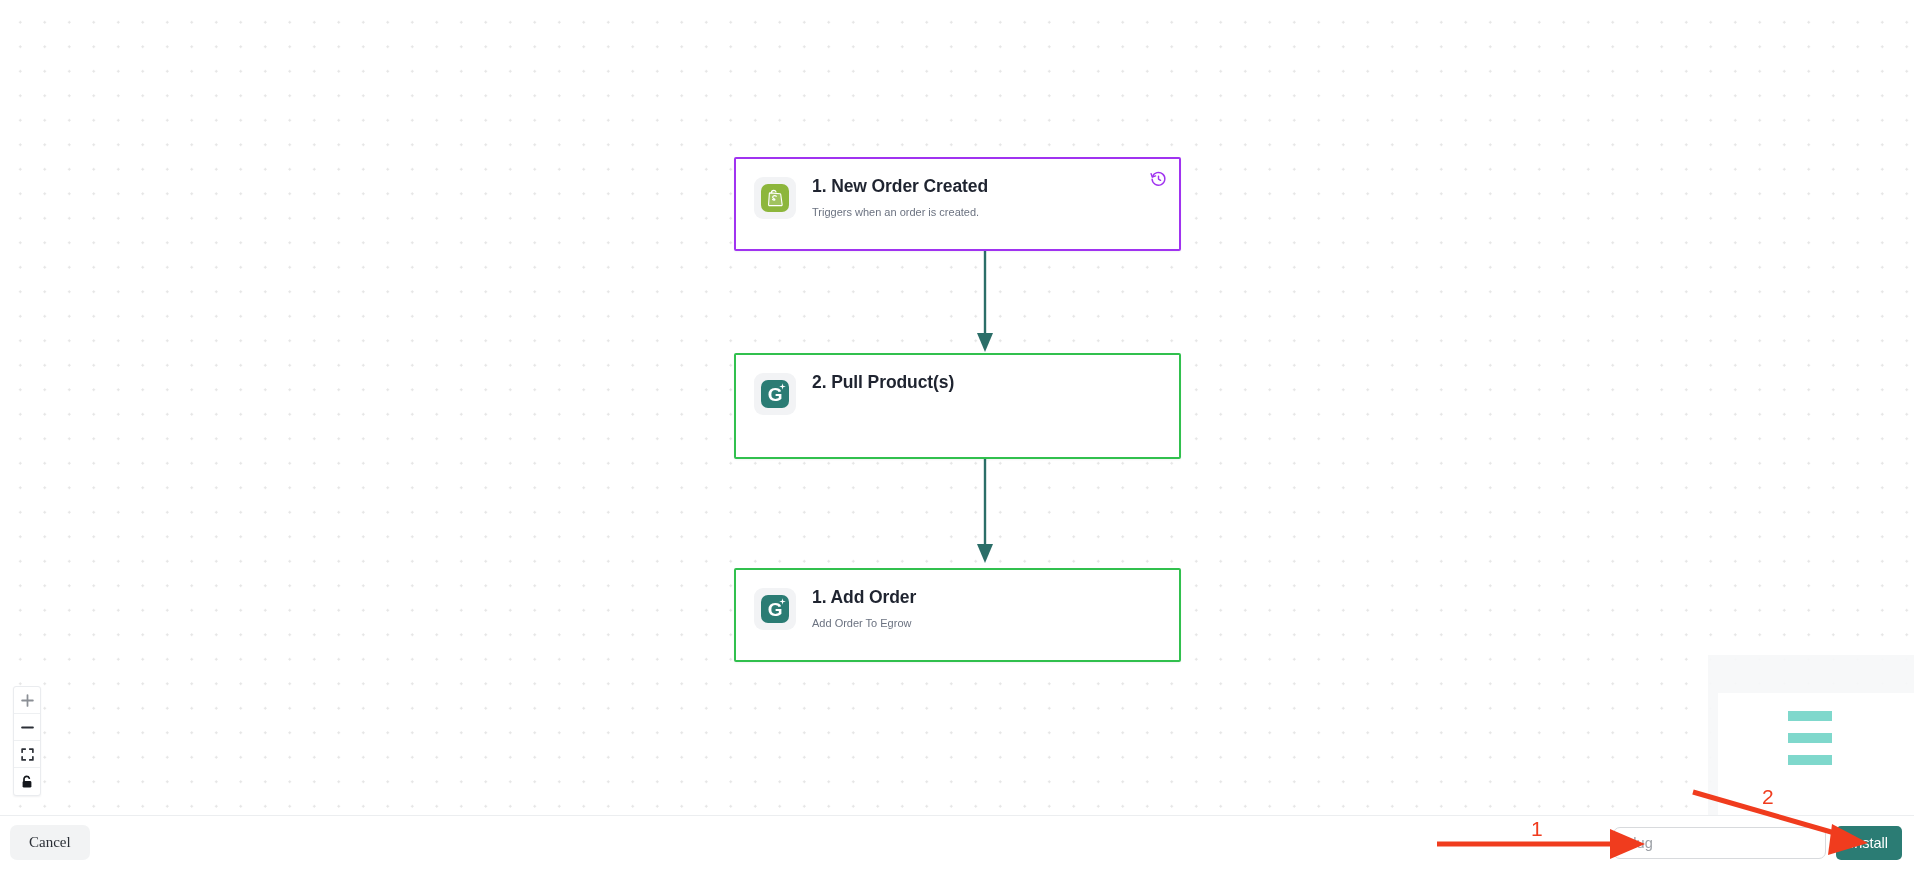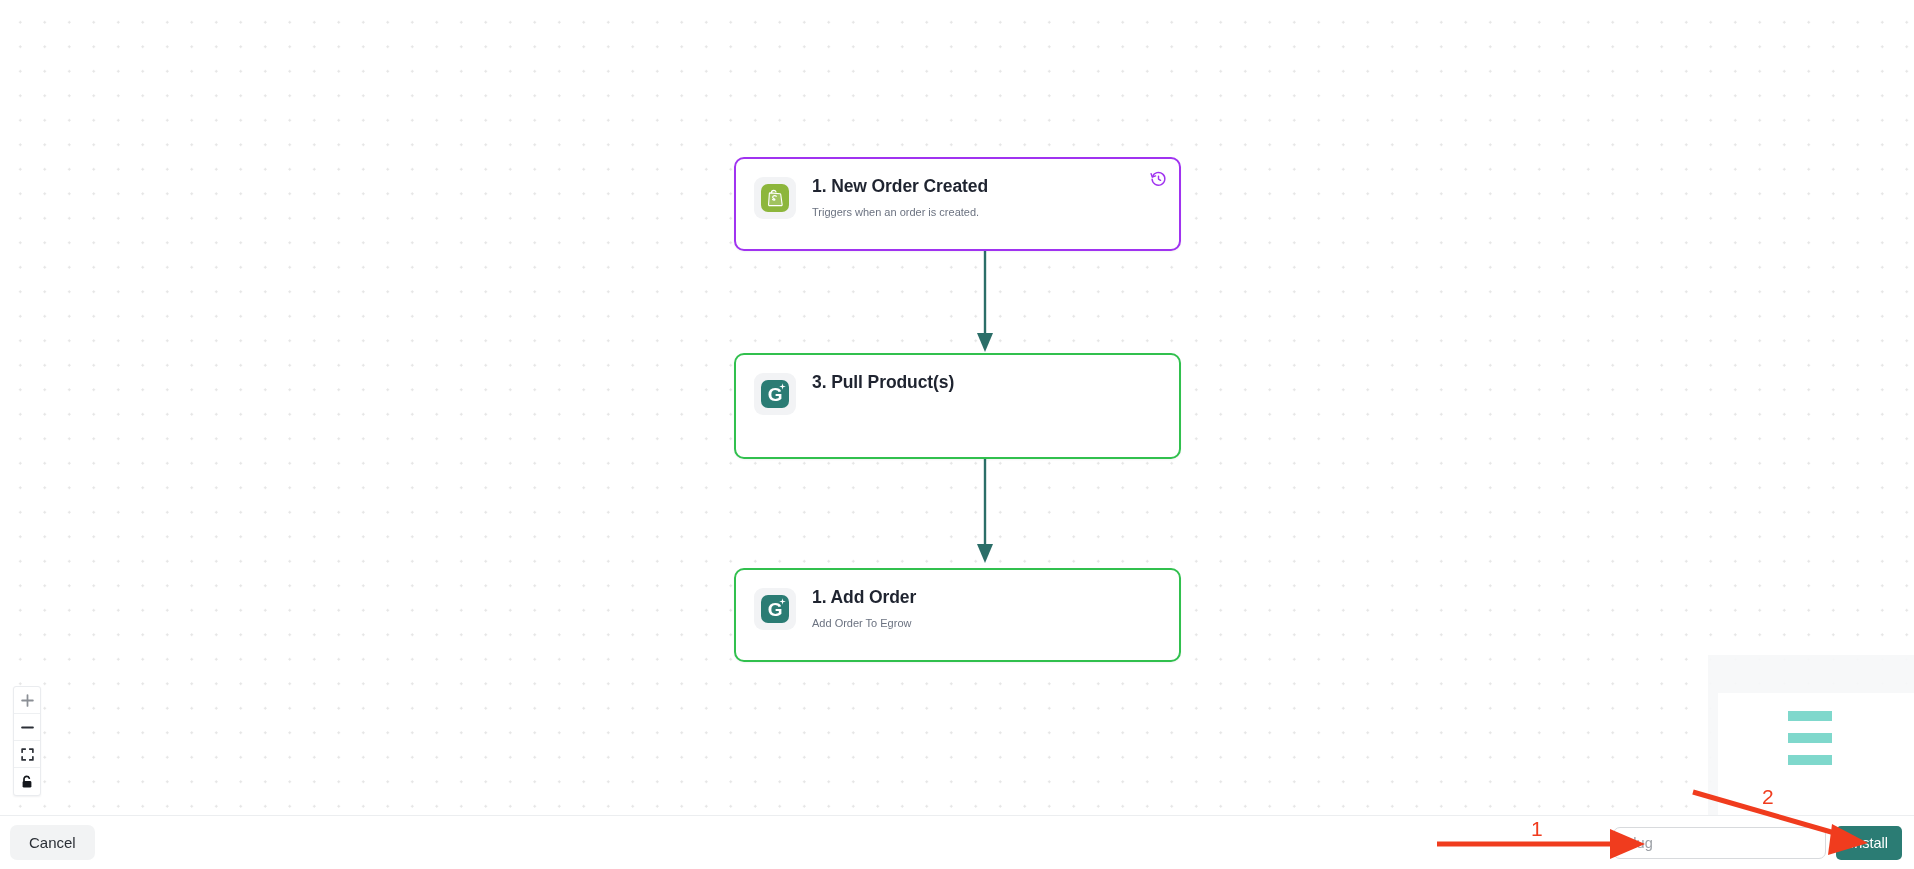--- a/index.html
+++ b/index.html
@@ -29,21 +29,21 @@
     background-image: radial-gradient(#e4e4e4 1.1px, transparent 1.2px);
     background-size: 24.5px 24.5px;
     background-position: 8px 10px;
     overflow: hidden;
   }
 
   
   .node {
     position: absolute;
     background: #ffffff;
-    border-radius: 10px;
+    border-radius: 2px;
     display: flex;
     align-items: flex-start;
     padding: 16px 18px;
     box-shadow: 0 1px 2px rgba(16,24,40,0.05);
   }
   .node.trigger { border: 2.2px solid #a033f0; }
   .node.action  { border: 2.2px solid #31c04e; }
 
   .node-icon-tile {
     width: 42px;
@@ -173,21 +173,21 @@
   }
 
   .btn-cancel {
     background: #f2f3f4;
     border: none;
     border-radius: 7px;
     padding: 9px 19px;
     font-size: 15px;
     color: #2b2f36;
     cursor: pointer;
-    font-family: Liberation Sans, sans-serif;
+    font-family: Liberation Serif, serif;
   }
 
   .bottom-right { display: flex; align-items: center; gap: 10px; }
 
   .slug-input {
     width: 213px;
     height: 32px;
     border: 1px solid #d8dadd;
     border-radius: 7px;
     padding: 0 12px;
@@ -264,21 +264,21 @@
     <div class="node action" style="left:734px; top:353px; width:447px; height:106px;">
       <div class="node-icon-tile">
         <div class="g-badge">
           <span class="g-letter">G</span>
           <svg class="sparkle" viewBox="0 0 10 10">
             <path d="M5 0.3 L5.9 4.1 L9.7 5 L5.9 5.9 L5 9.7 L4.1 5.9 L0.3 5 L4.1 4.1 Z" fill="currentColor"></path>
           </svg>
         </div>
       </div>
       <div class="node-text">
-        <div class="node-title">3. Pull Product(s)</div>
+        <div class="node-title">2. Pull Product(s)</div>
       </div>
     </div>
 
     <div class="node action" style="left:734px; top:568px; width:447px; height:94px;">
       <div class="node-icon-tile">
         <div class="g-badge">
           <span class="g-letter">G</span>
           <svg class="sparkle" viewBox="0 0 10 10">
             <path d="M5 0.3 L5.9 4.1 L9.7 5 L5.9 5.9 L5 9.7 L4.1 5.9 L0.3 5 L4.1 4.1 Z" fill="currentColor"></path>
           </svg>

